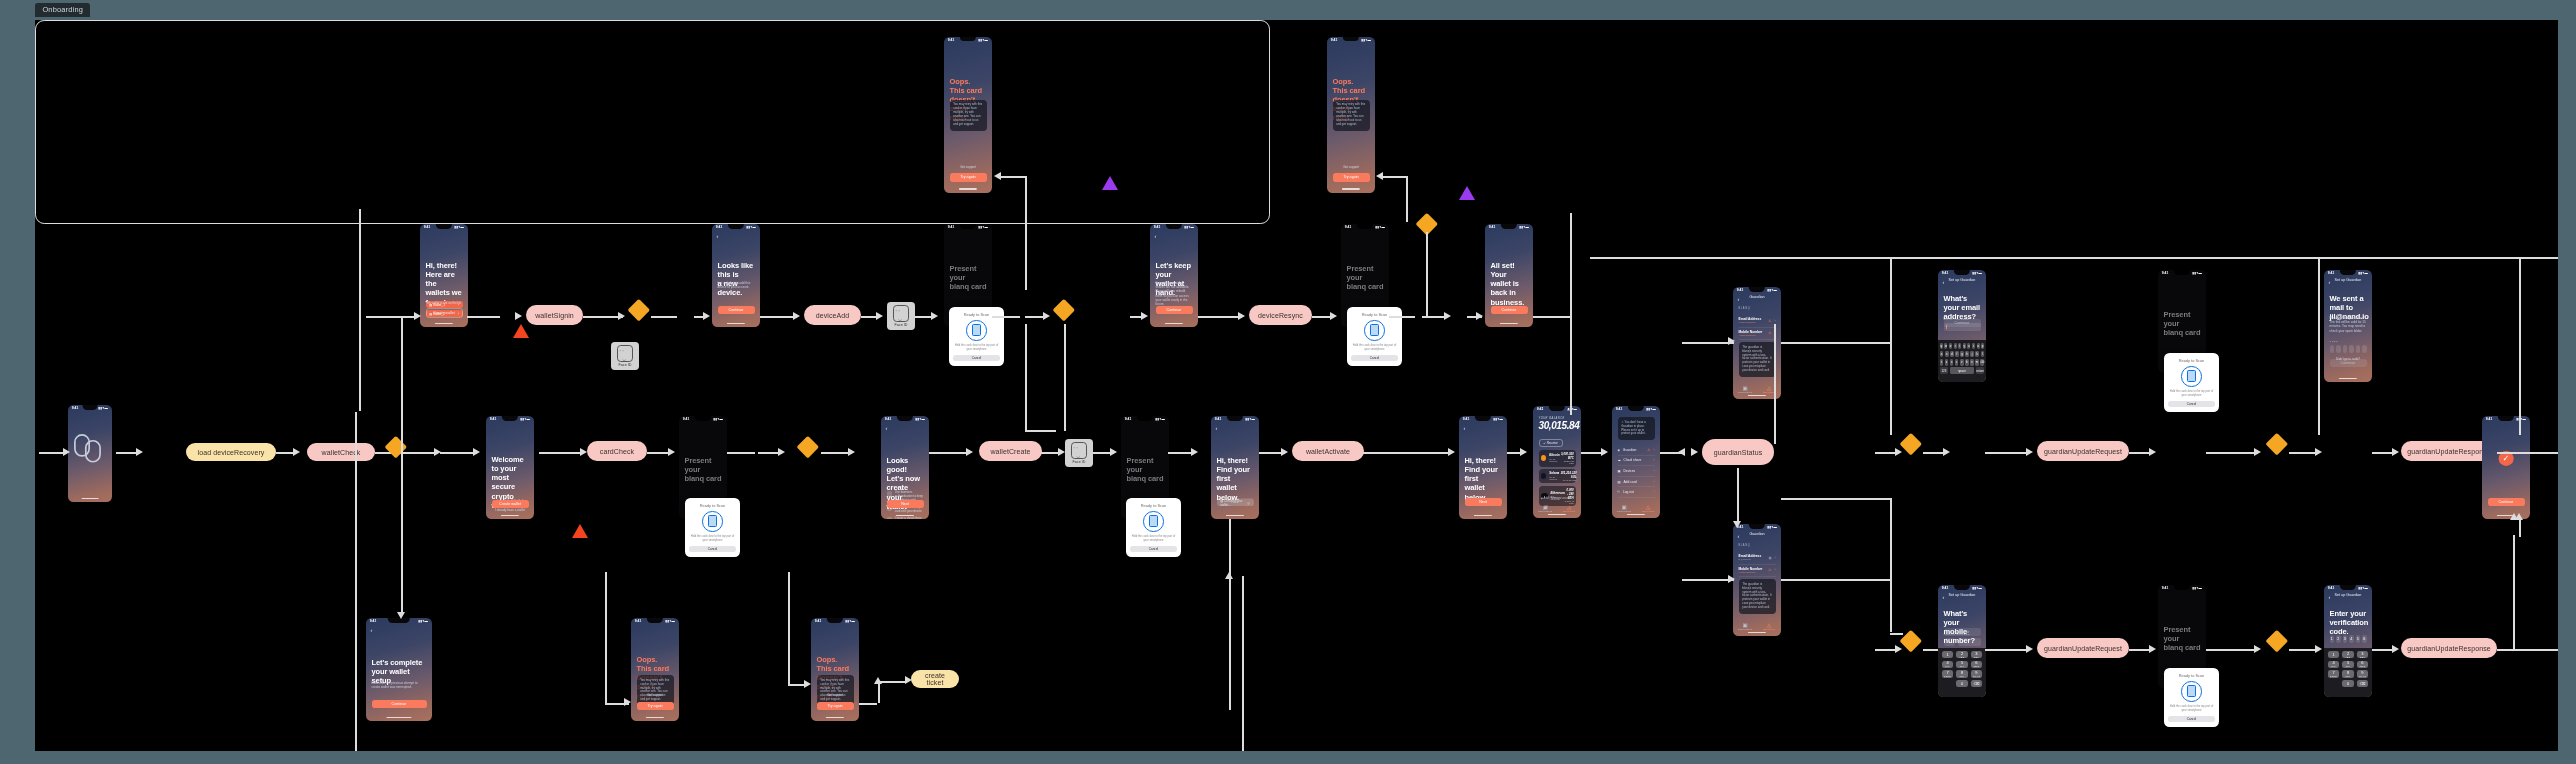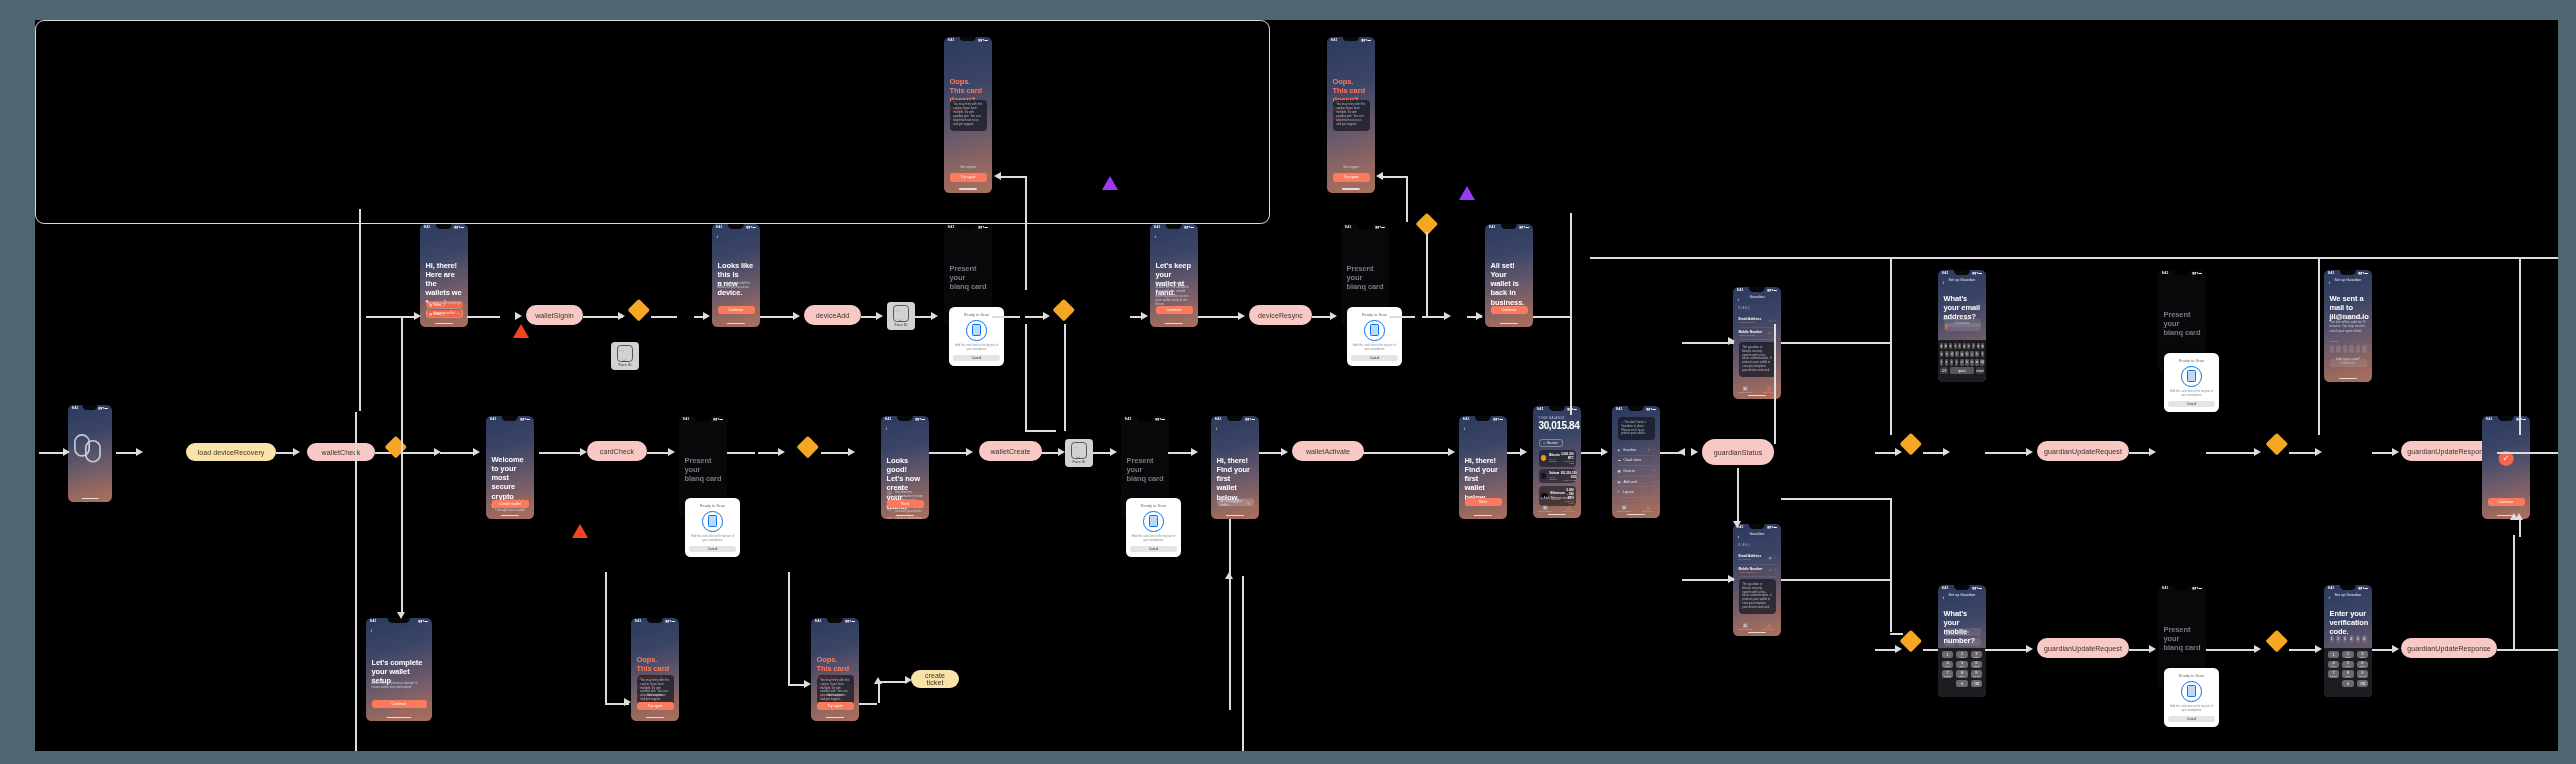--- a/index.html
+++ b/index.html
@@ -160,20 +160,23 @@
   .field .caret{position:absolute;left:2.8px;top:1.8px;width:0.9px;height:4.6px;background:#ff7a5c;}
   .flabel{position:absolute;left:5.5px;color:#aab0c2;font-size:2.4px;letter-spacing:0.5px;}
   .okring{position:absolute;left:50%;transform:translateX(-50%);width:14.7px;height:14.7px;border-radius:50%;background:#f2674a;color:#fff;font-size:8.3px;display:flex;align-items:center;justify-content:center;}
   .logo{position:absolute;left:50%;top:46%;transform:translate(-50%,-50%);width:42px;height:42px;}
 </style>
 </head>
 <body>
 
 <div id="canvas">
 
+  <div id="tabstrip">
+    <div id="tab">Onboarding</div>
+  </div>
   <div id="leftrail"></div>
   <div id="rightrail"></div>
   <div id="bottomrail"></div>
 
   <div id="stage">
       <div class="phone" style="left: 33px; top: 385px; width: 44px; height: 97px;">
         <div class="notch"></div>
         <div class="statusbar">
           <div class="t">9:41</div>
           <div class="i">▮▮▾▬</div>
@@ -336,21 +339,21 @@
         <div class="back">‹</div>
         <div class="ptitle" style="top: 40px;">Hi, there!<br>Find your first<br>wallet below.</div>
         <div class="walletrow outlined" style="top: 83px;">
           <span>▤ Wallet_1</span>
           <span>›</span>
         </div>
         <div class="cta" style="bottom: 13px;">Next</div>
       </div>
       <div class="ln lnh" style="left: 1472px; top: 432px; width: 16.6px;"></div>
       <div class="arw arw-r" style="left: 1485px; top: 428px;"></div>
-      <div class="phone" style="left: 1498px; top: 386px; width: 48px; height: 112px;">
+      <div class="phone" style="left: 1498px; top: 386px; width: 48px; height: 112px; font-style: italic;">
         <div class="notch"></div>
         <div class="statusbar">
           <div class="t">9:41</div>
           <div class="i">▮▮▾▬</div>
         </div>
         <div class="homebar"></div>
         <div class="balwrap" style="top: 11px;"><div class="ballbl">YOUR BALANCE</div><div class="balamt">30,015.84</div><div class="chip">↙ Receive</div></div>
         <div style="position: absolute; left: 5.5px; right: 5.5px; top: 44px;">
           <div class="asset">
             <div class="lf">

